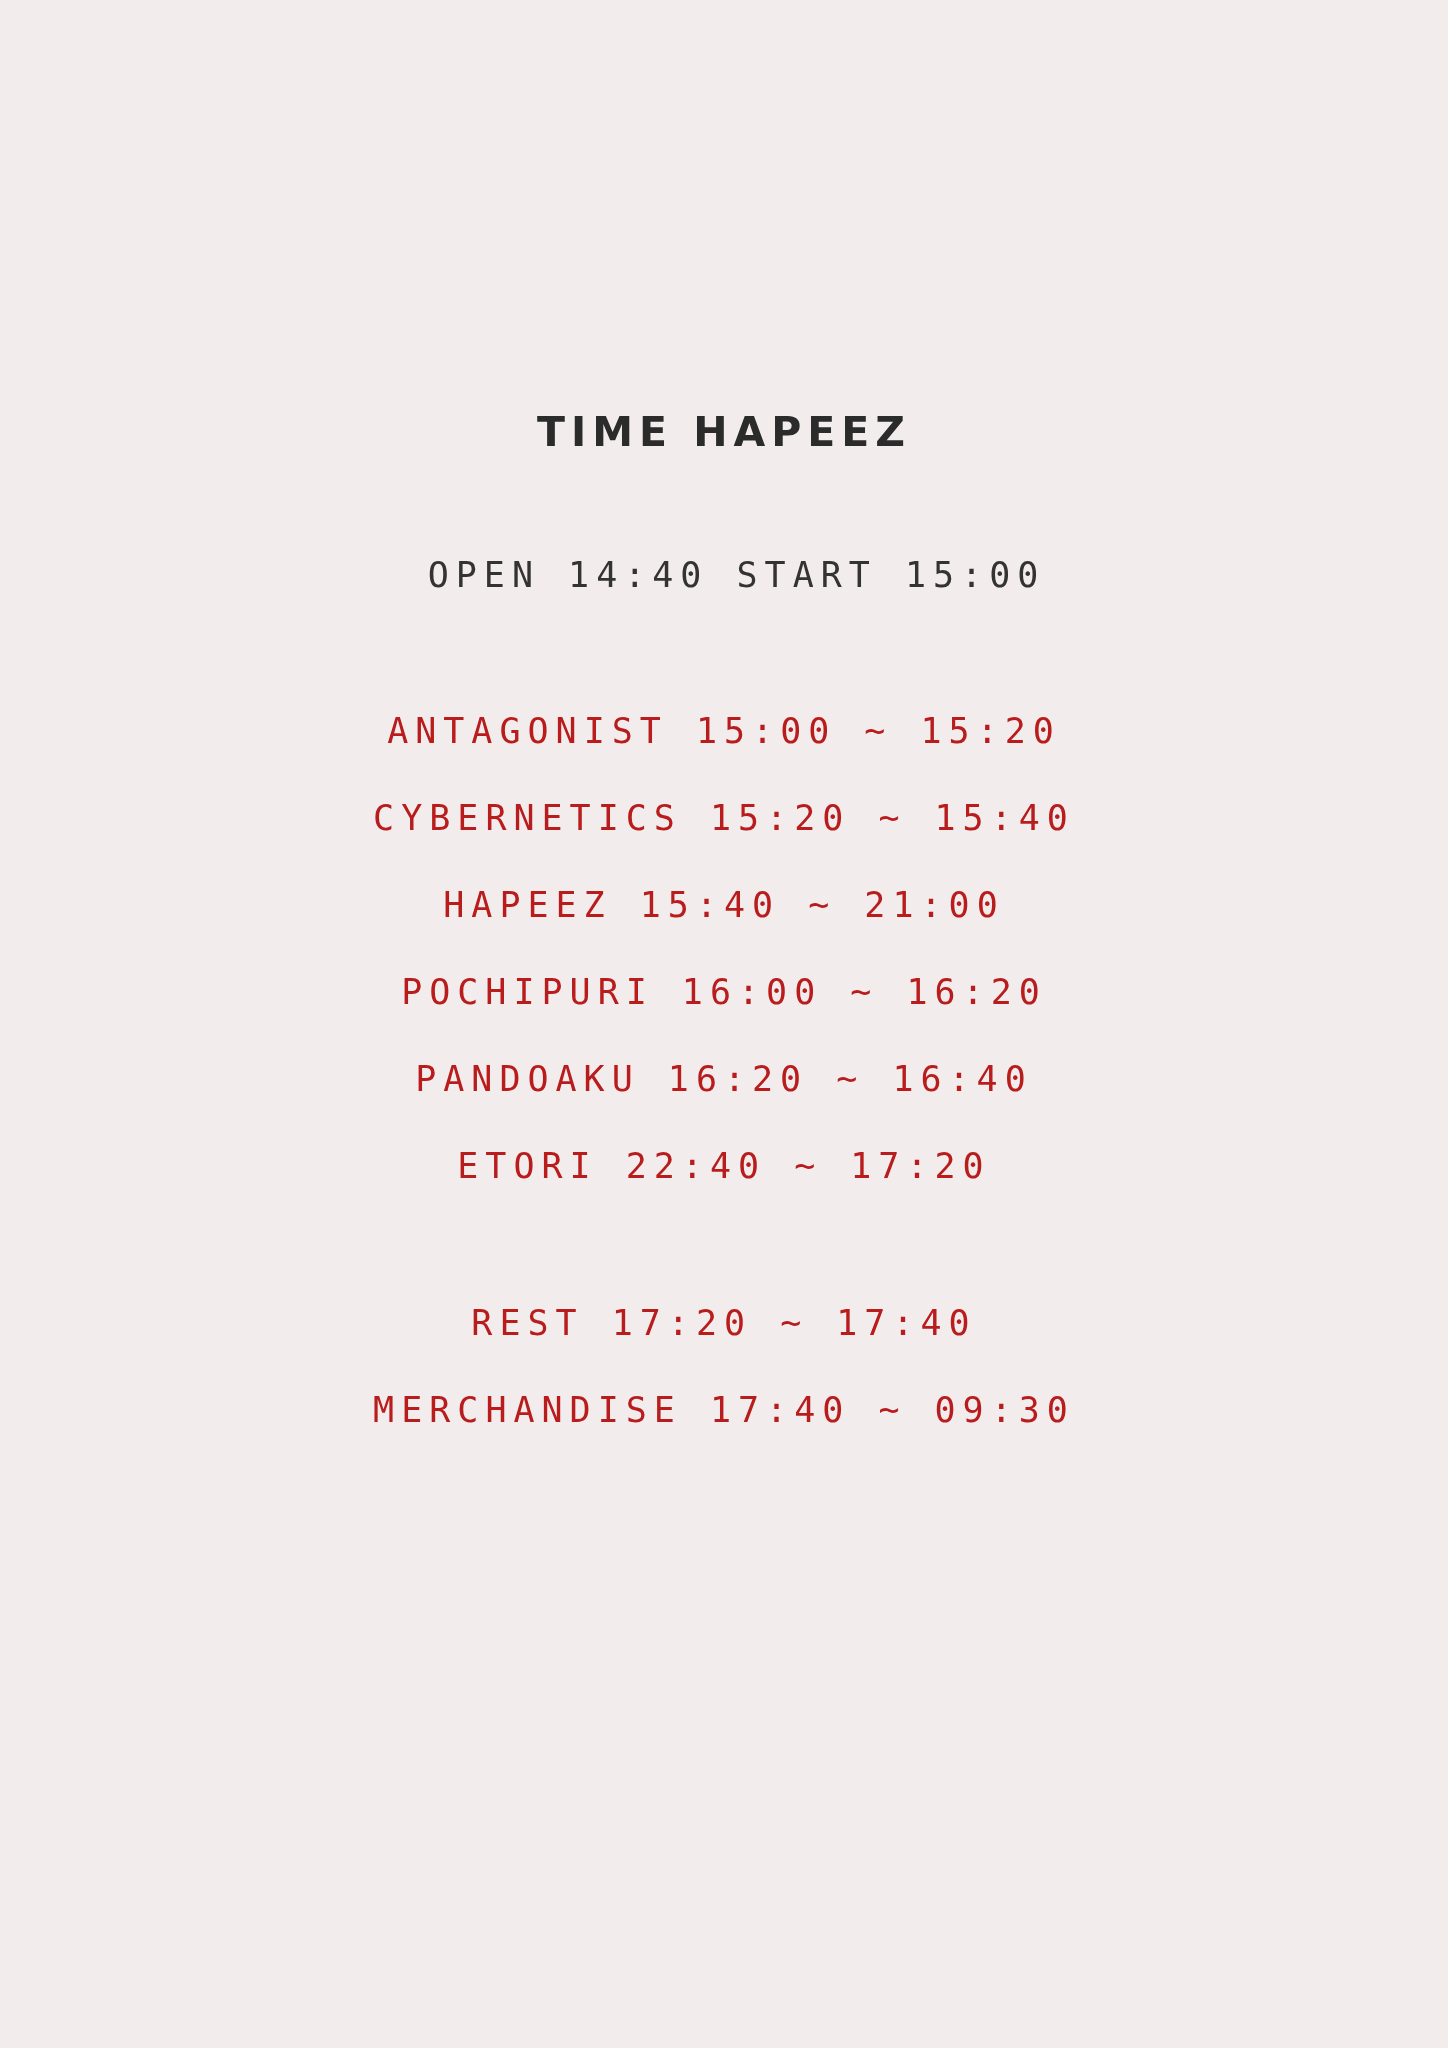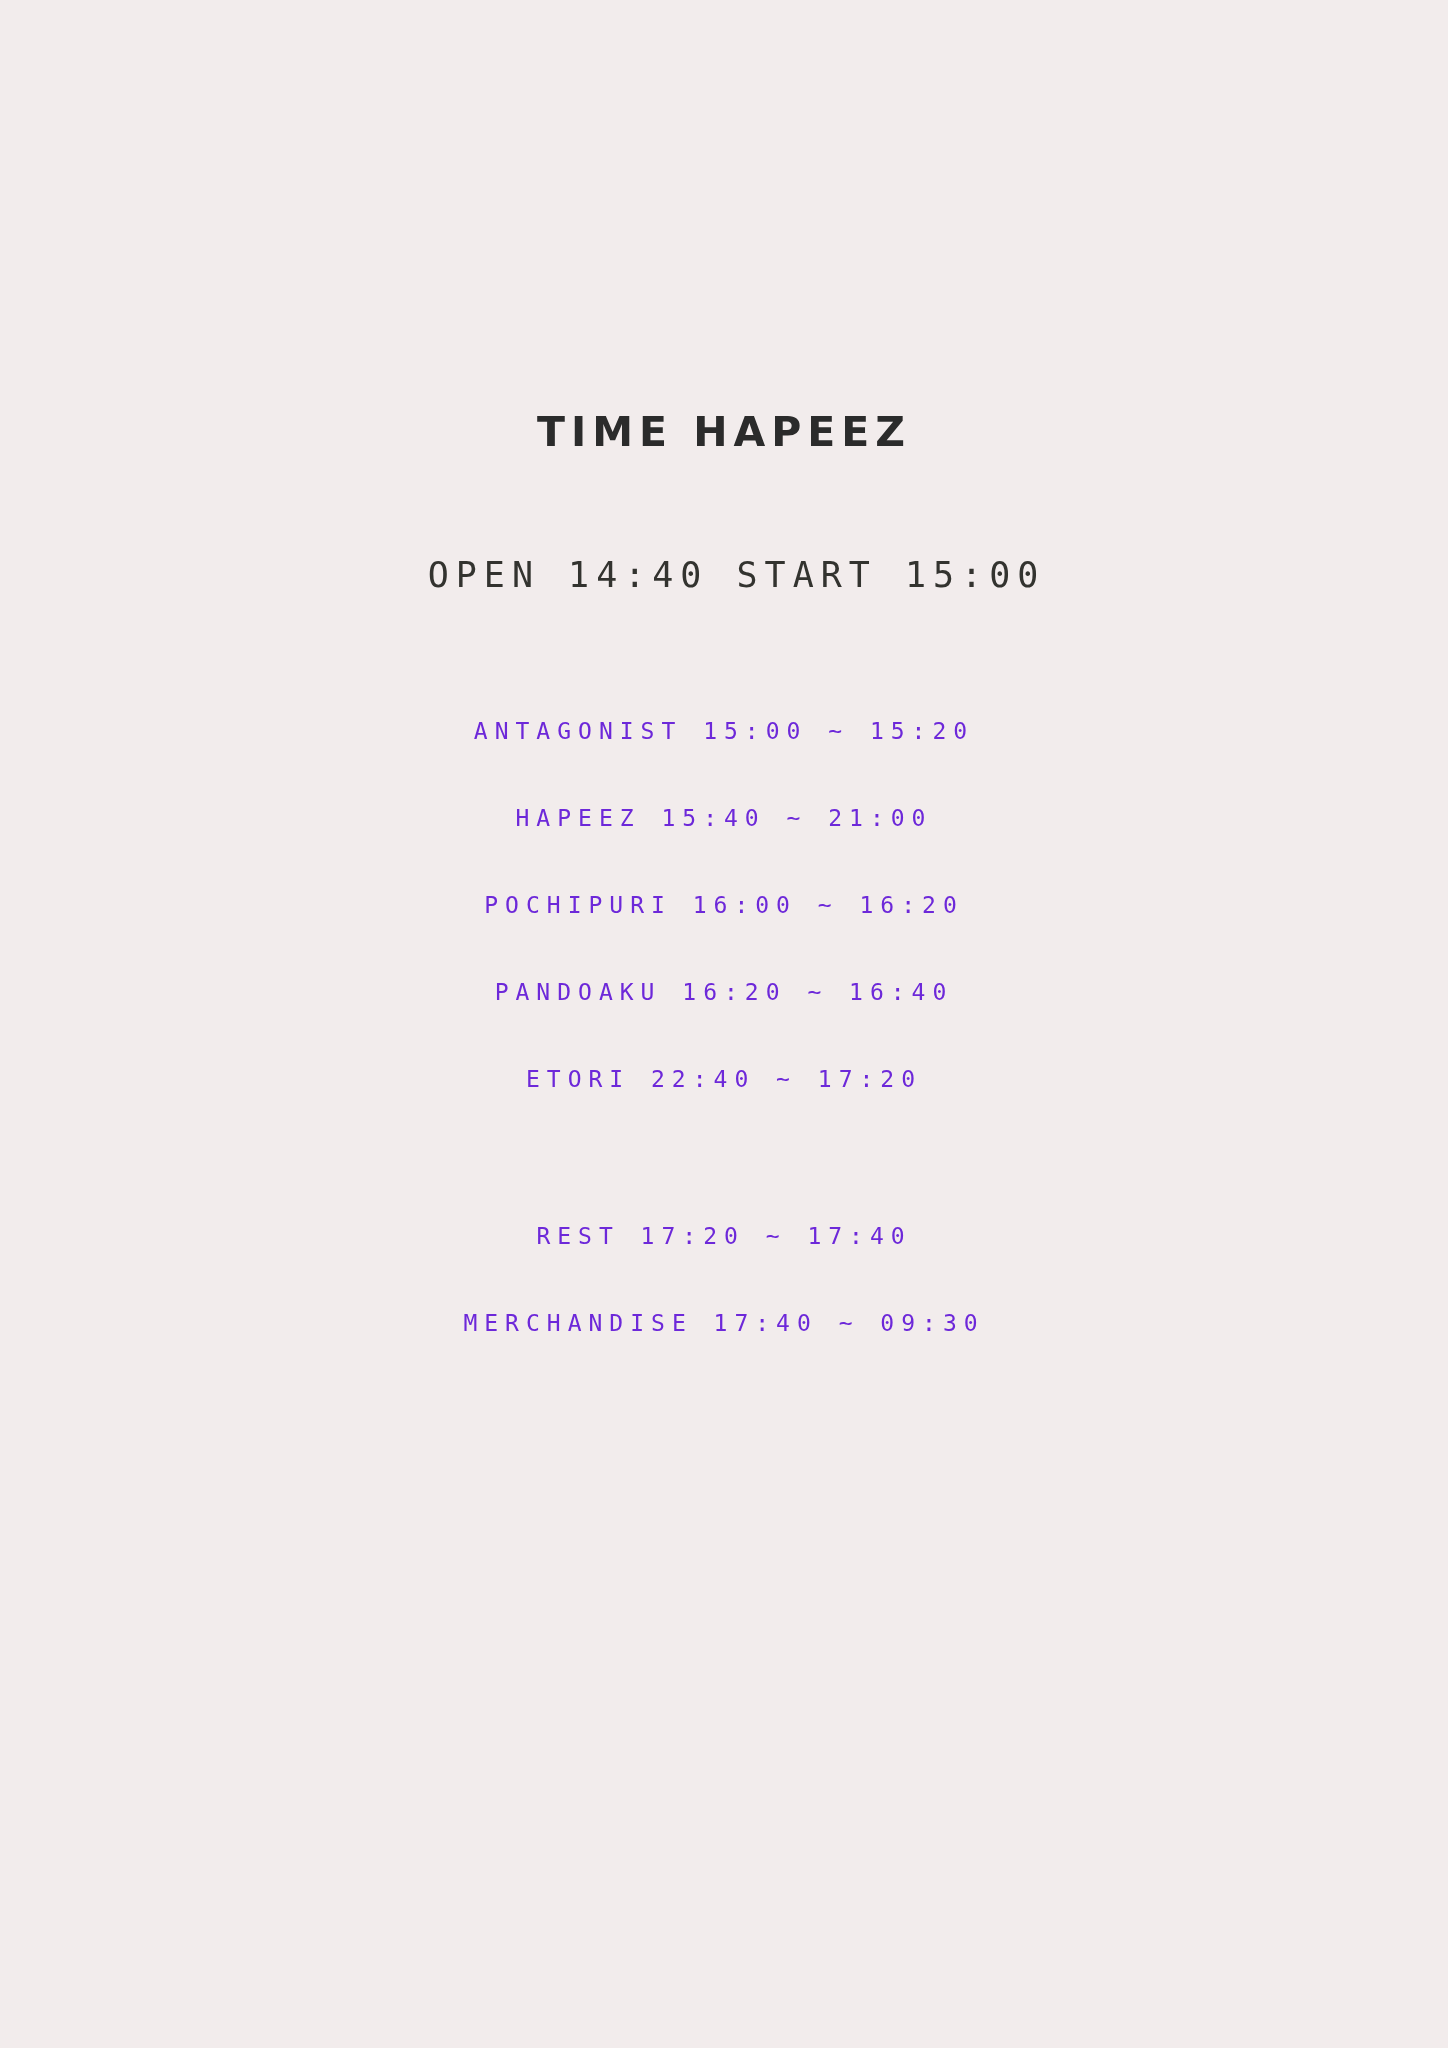--- a/index.html
+++ b/index.html
@@ -46,39 +46,40 @@
   .slot-group {
     margin-top: 95px;
     display: flex;
     flex-direction: column;
     align-items: center;
   }
   .slot-group.second {
     margin-top: 70px;
   }
   .slot {
-    font-size: 23px;
+    font-size: 35px;
     letter-spacing: 7px;
-    color: #6d28d9;
+    color: #b91c1c;
     line-height: 87px;
     text-align: right;
     white-space: nowrap;
   }
 </style>
 </head>
 <body>
 
 <div class="page">
 
   <div class="title">TIME HAPEEZ</div>
 
   <div class="header-line">OPEN 14:40 START 15:00</div>
 
   <div class="slot-group first">
     <div class="slot">ANTAGONIST 15:00 ~ 15:20</div>
+    <div class="slot">CYBERNETICS 15:20 ~ 15:40</div>
     <div class="slot">HAPEEZ 15:40 ~ 21:00</div>
     <div class="slot">POCHIPURI 16:00 ~ 16:20</div>
     <div class="slot">PANDOAKU 16:20 ~ 16:40</div>
     <div class="slot">ETORI 22:40 ~ 17:20</div>
   </div>
 
   <div class="slot-group second">
     <div class="slot">REST 17:20 ~ 17:40</div>
     <div class="slot">MERCHANDISE 17:40 ~ 09:30</div>
   </div>

